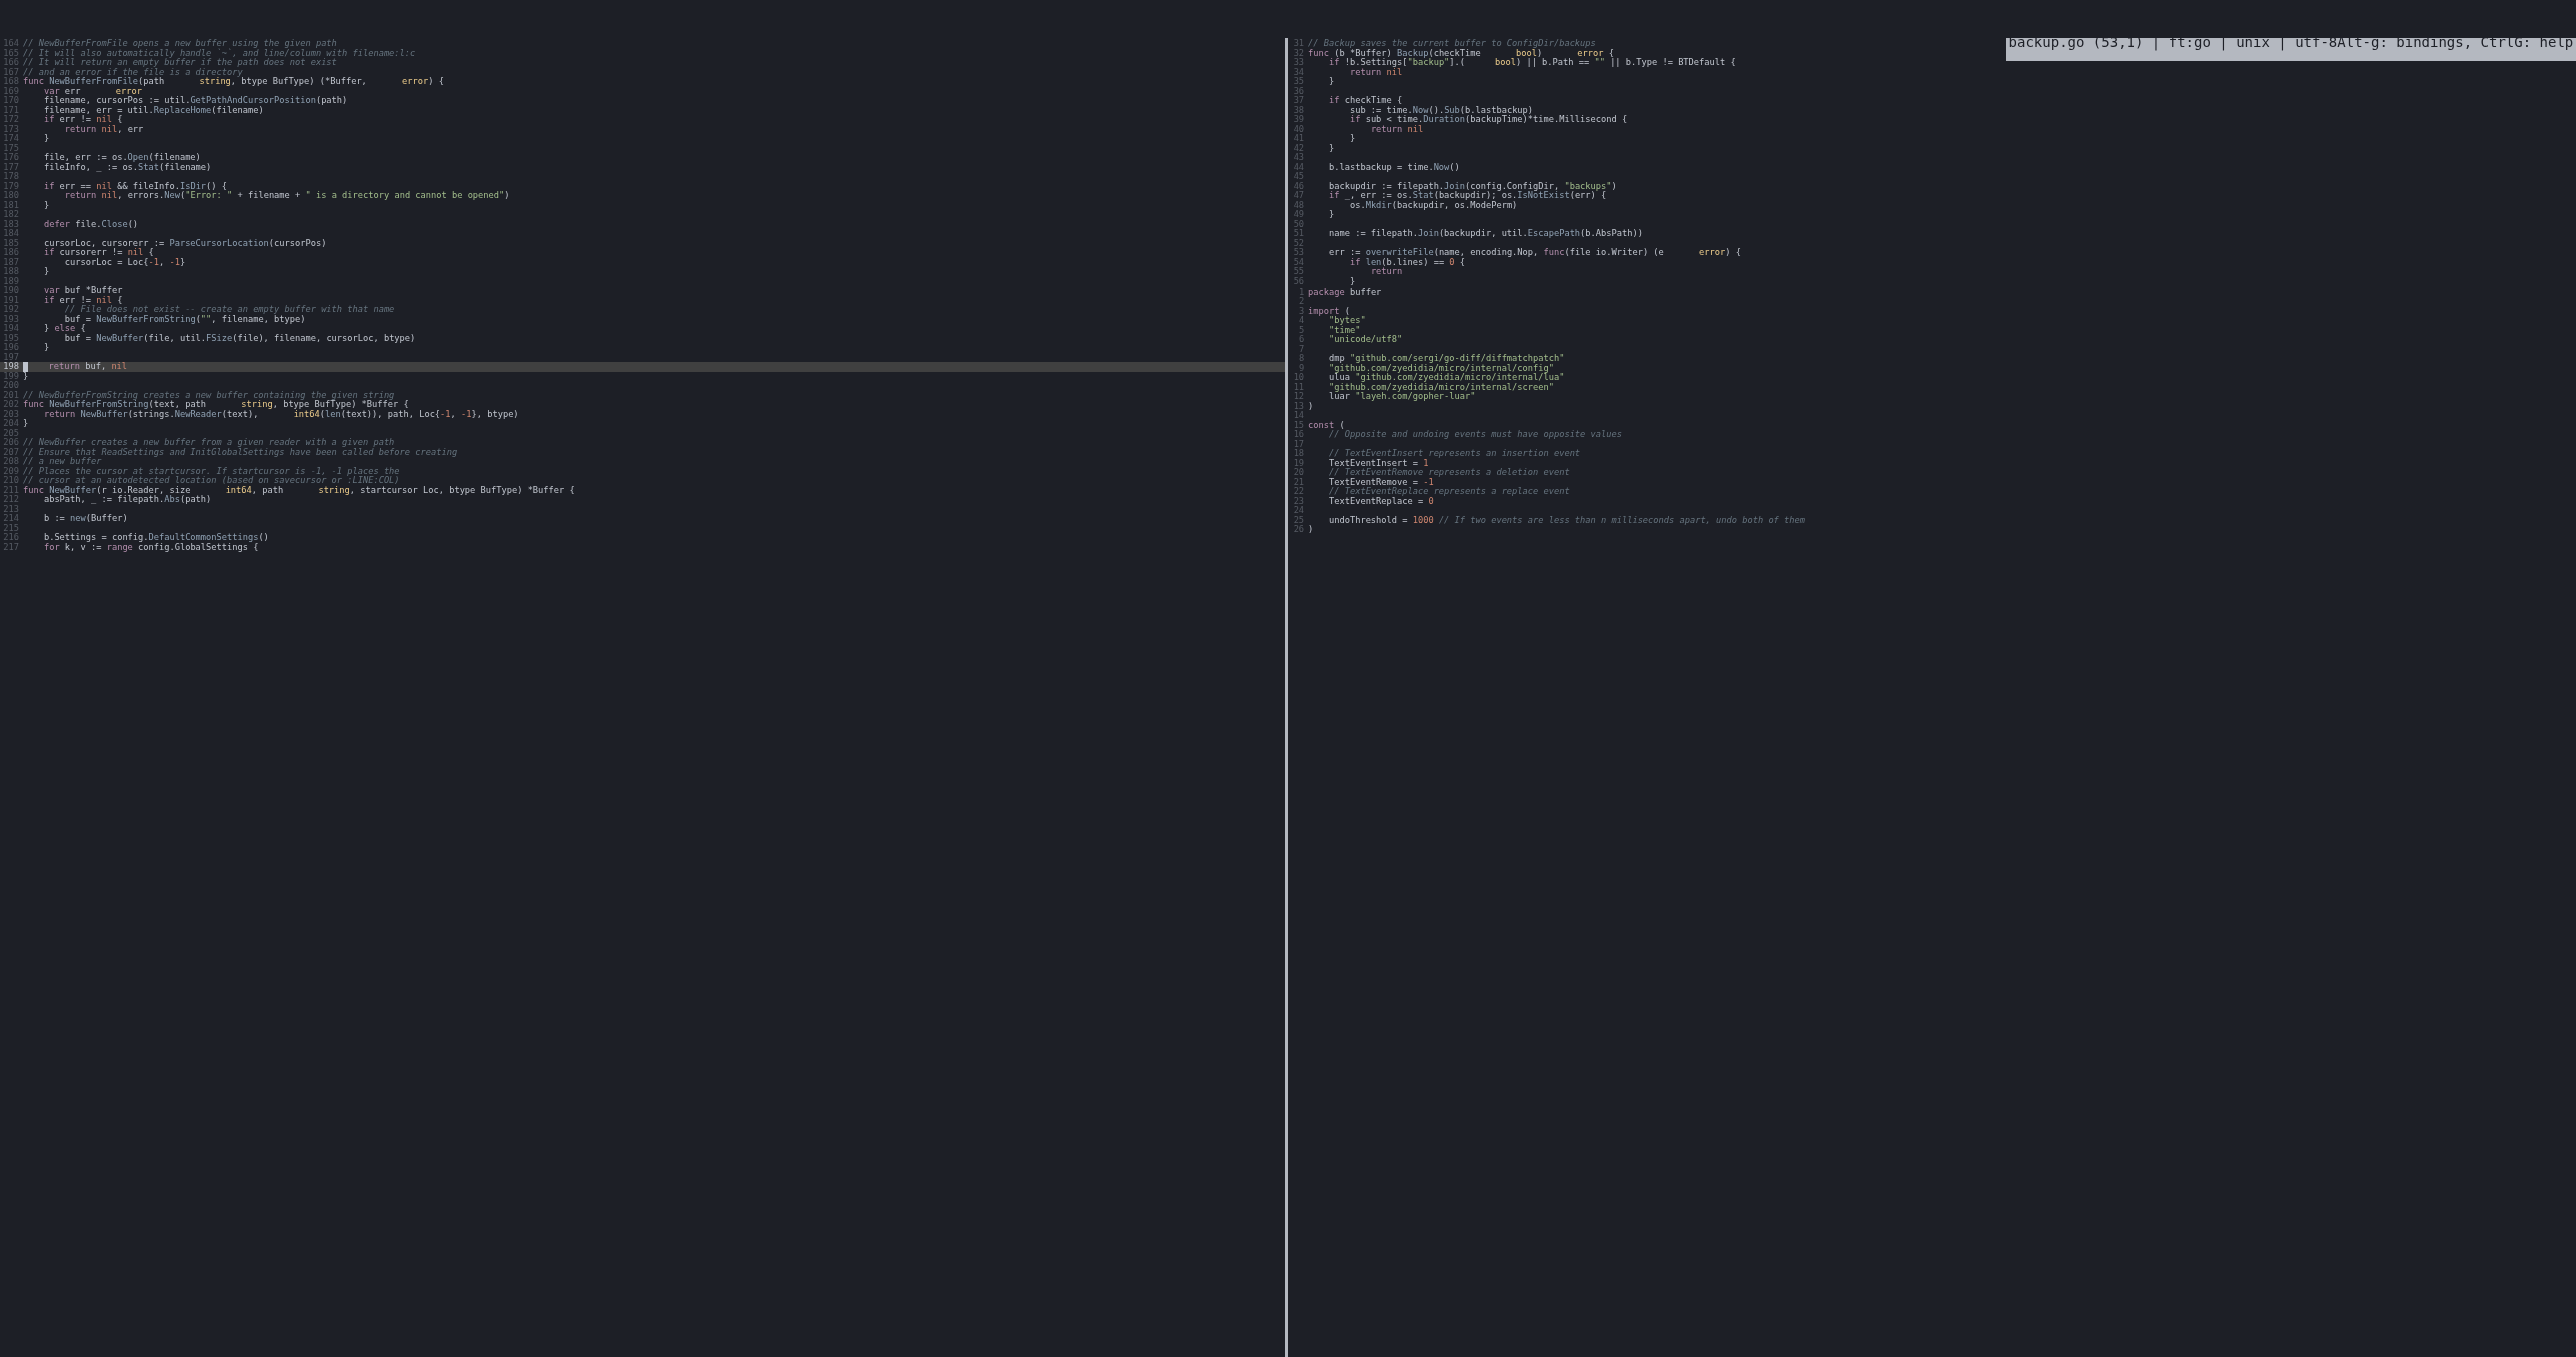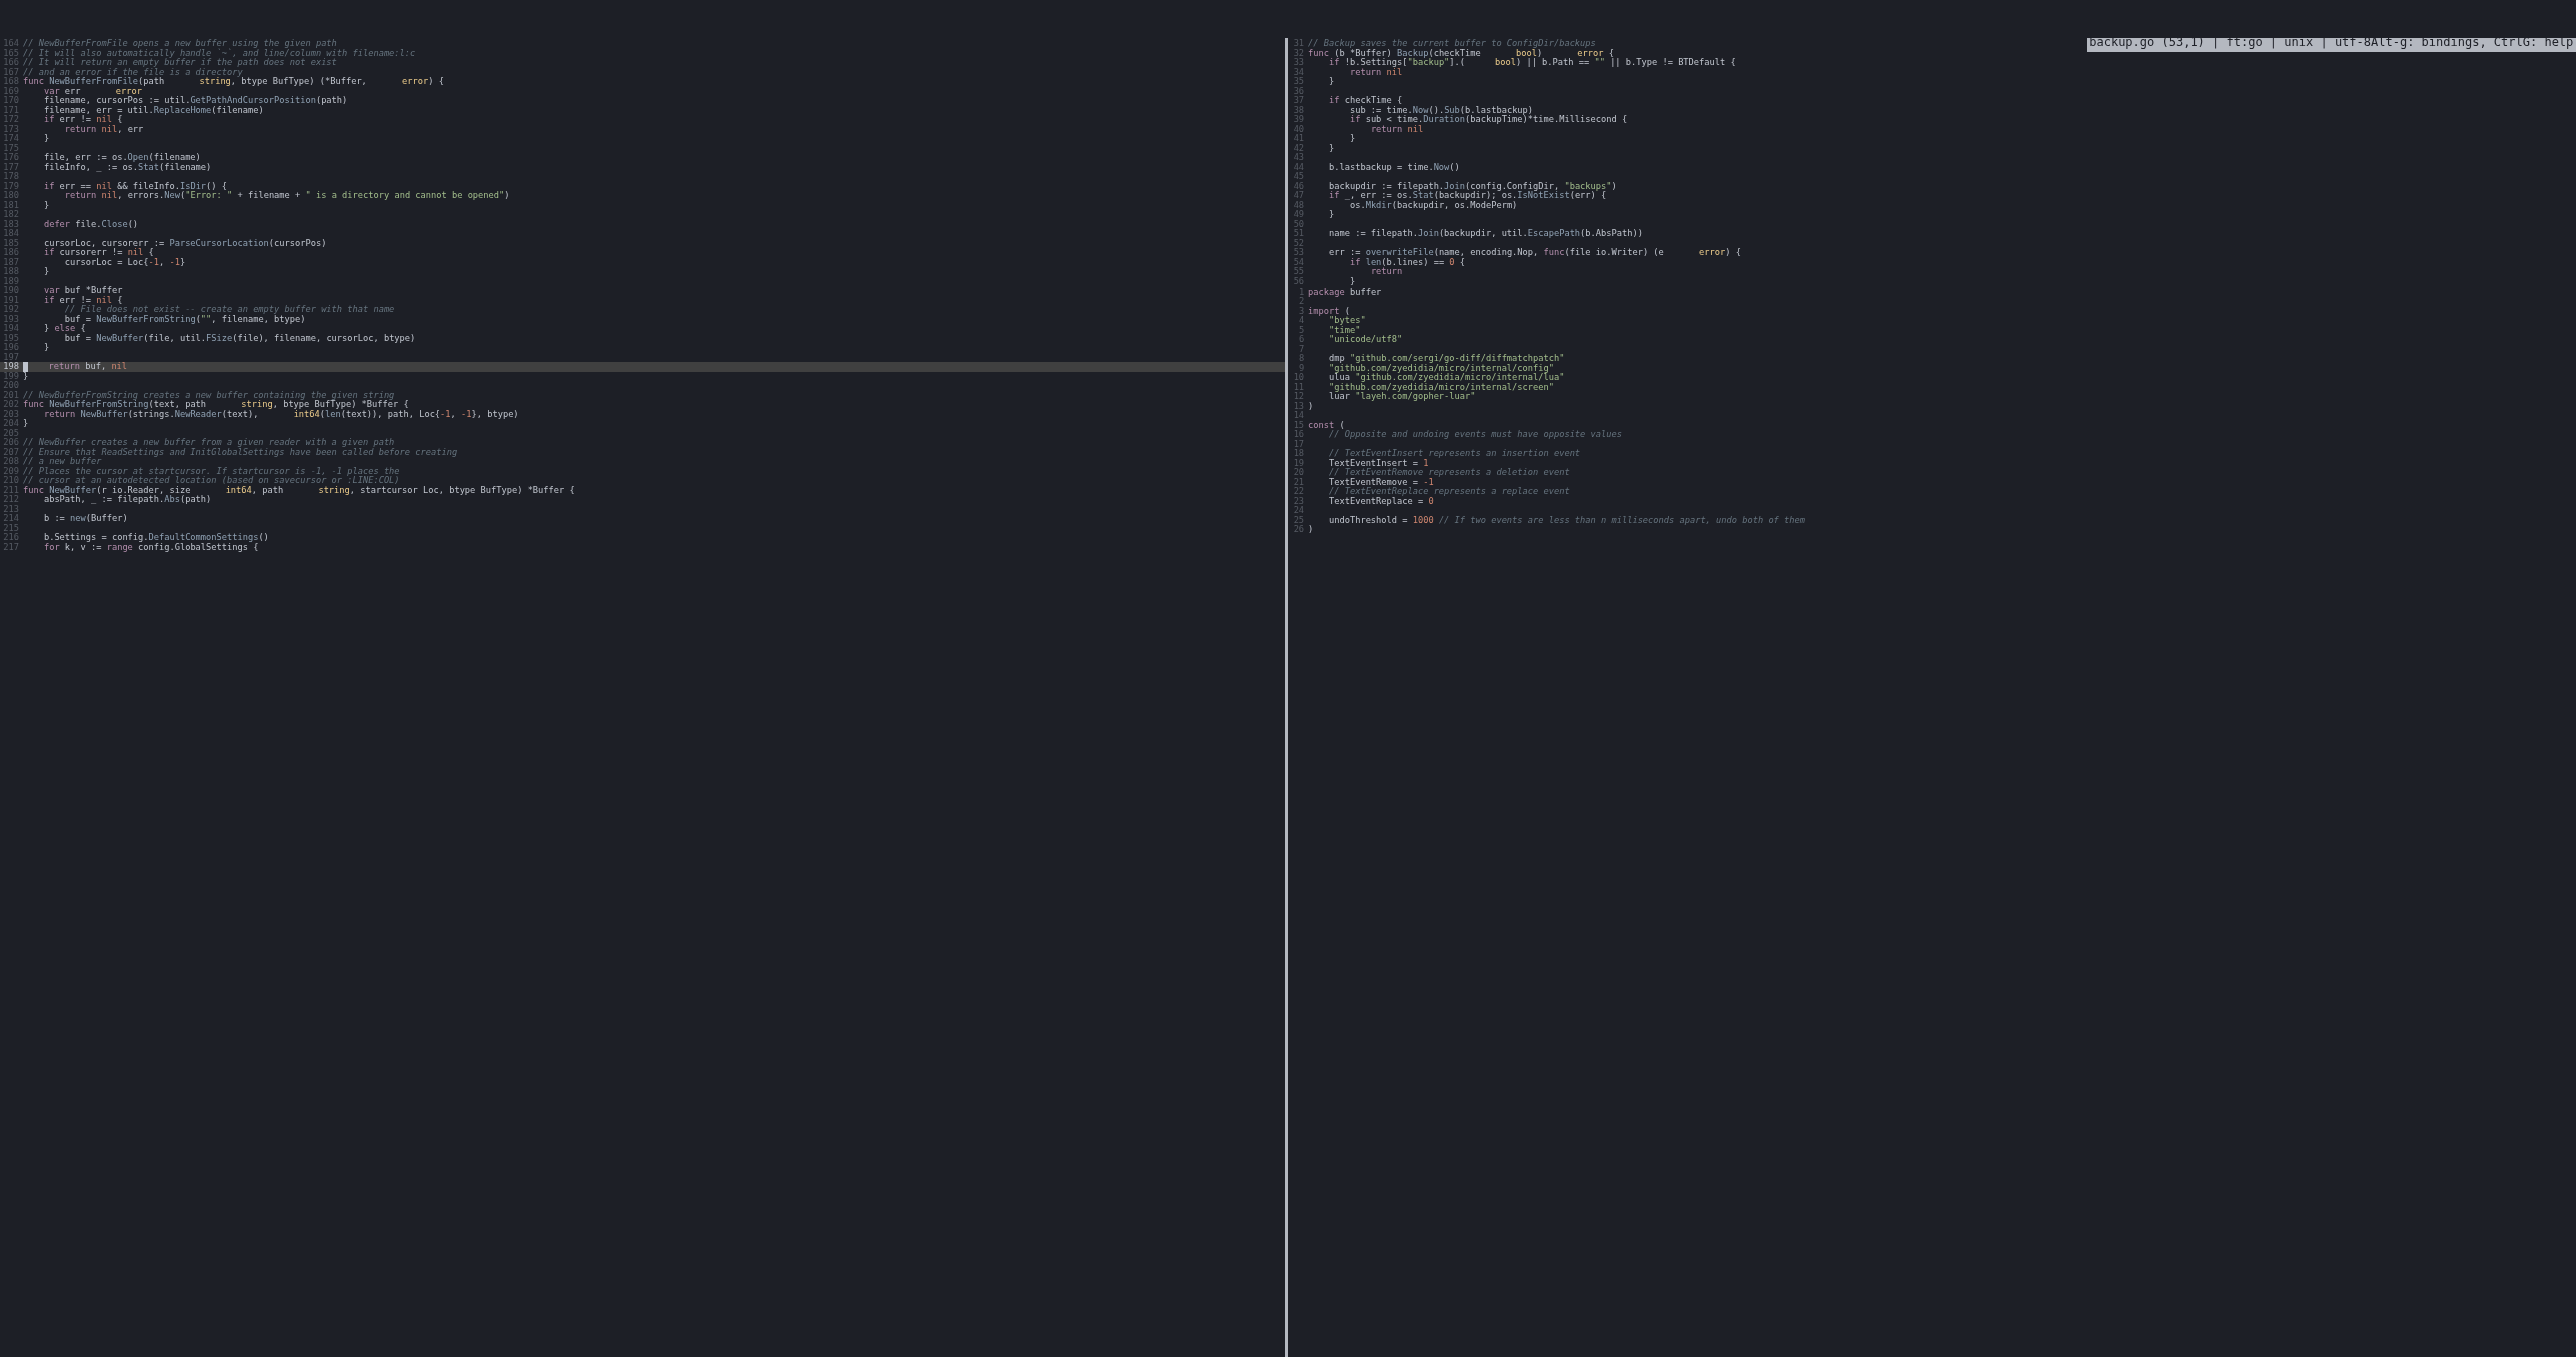--- a/index.html
+++ b/index.html
@@ -47,23 +47,23 @@
     height: 9.4px;
     background: #c0c5ce;
     vertical-align: top;
   }
   .statusbar {
     background: #b4b8c0;
     color: #1d1f26;
     display: flex;
     justify-content: space-between;
     padding: 0 2.7px;
-    height: 14px;
+    height: 23px;
     line-height: 9.4px;
-    font-size: 12px;
+    font-size: 14px;
   }
   
   .c  { color: #65737e; font-style: italic; }     
   .kw { color: #b48ead; margin-top: 20px; }                          
   .ty { color: #ebcb8b; margin-left: 30px; }                          
   .fn { color: #8fa1b3; }                          
   .id { color: #c0c5ce; }                          
   .st { color: #a3be8c; }                          
   .nu { color: #d08770; }                          
   .bo { color: #d08770; }                          

